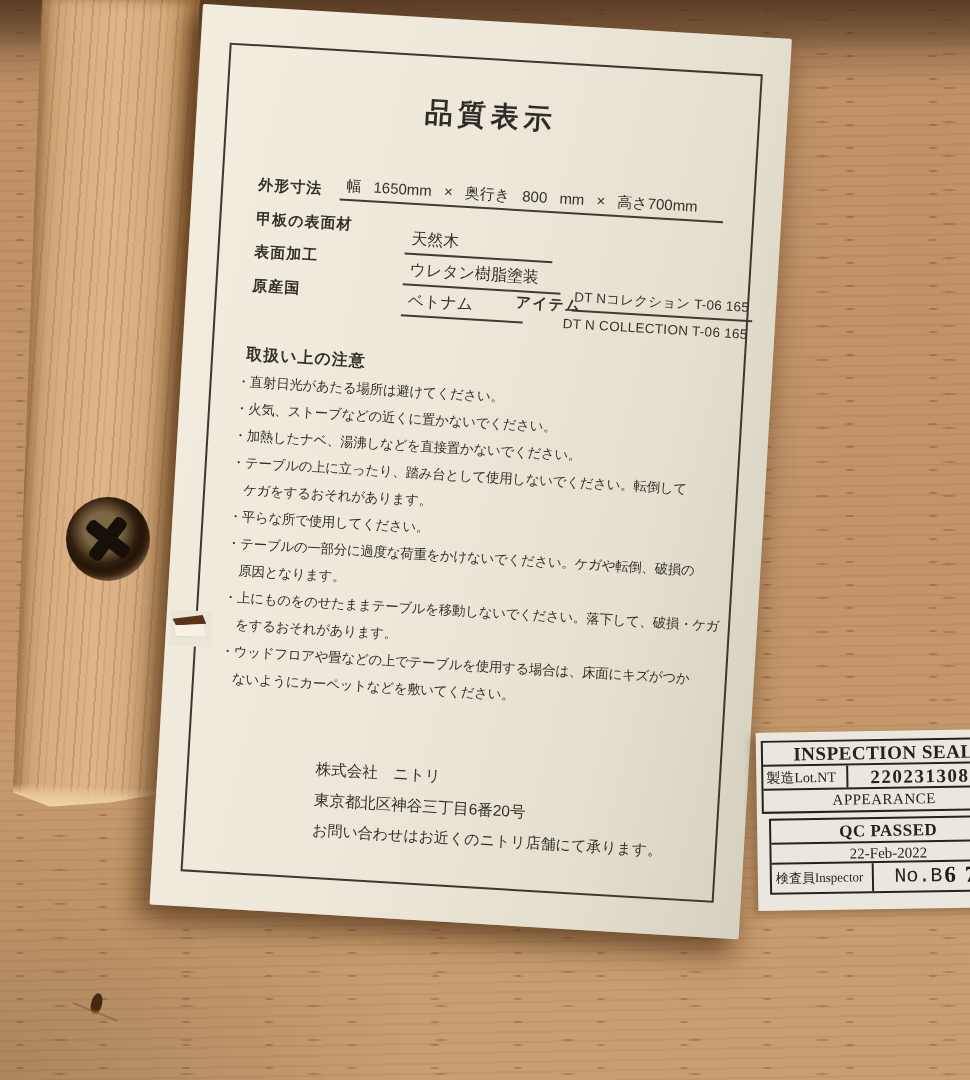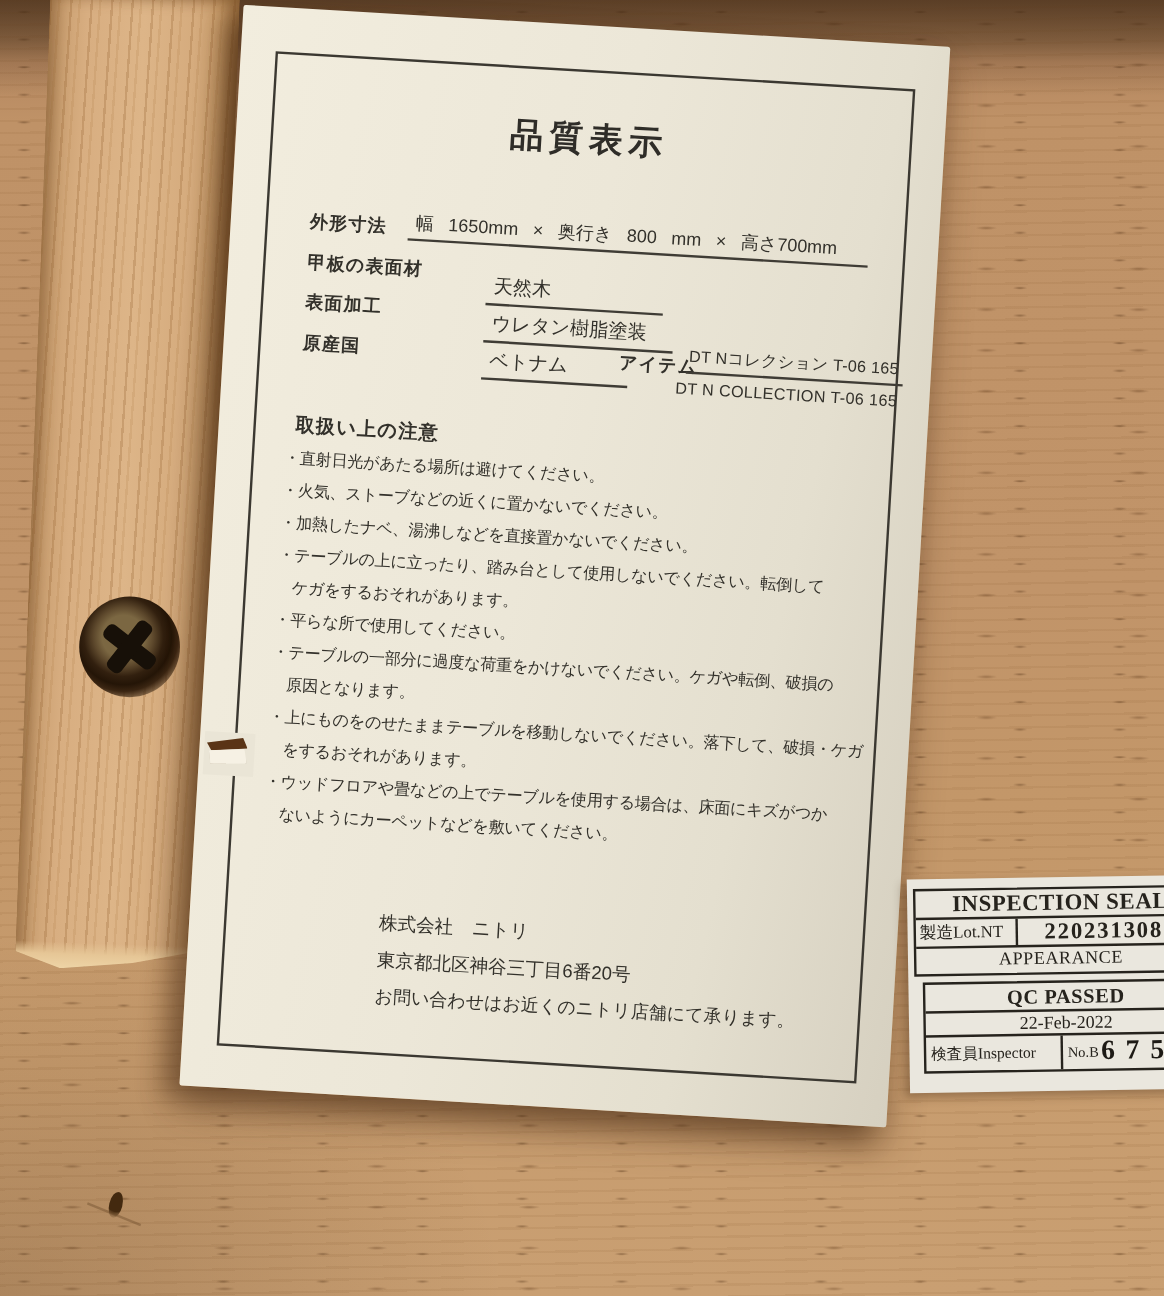--- a/index.html
+++ b/index.html
@@ -85,21 +85,21 @@
   .seal-title{height:24px;border-bottom:2px solid #26231d;font-size:19px;font-weight:700;
     letter-spacing:0.5px;text-align:center;line-height:24px;white-space:nowrap;}
   .seal-lot{display:flex;height:24px;border-bottom:2px solid #26231d;}
   .seal-lot-label{width:80px;border-right:2px solid #26231d;font-size:14px;line-height:24px;padding-left:3px;white-space:nowrap;}
   .seal-lot-value{flex:1;font-size:19px;font-weight:700;line-height:23px;letter-spacing:1.5px;padding-left:22px;white-space:nowrap;}
   .seal-appearance{height:21px;font-size:15px;line-height:21px;text-align:center;letter-spacing:0.5px;}
   .seal-qc{height:24px;border-bottom:2px solid #26231d;font-size:17px;font-weight:700;line-height:24px;text-align:center;letter-spacing:0.5px;}
   .seal-date{height:20px;border-bottom:2px solid #26231d;font-size:15px;line-height:20px;text-align:center;}
   .seal-inspector{display:flex;height:28px;}
   .seal-insp-label{width:108px;border-right:2px solid #26231d;font-size:13px;line-height:28px;padding-left:4px;white-space:nowrap;}
-  .seal-insp-no{font-size:12px;line-height:28px;padding-left:4px;white-space:nowrap;}
+  .seal-insp-no{font-size:20px;line-height:28px;padding-left:20px;white-space:nowrap;font-family:Liberation Mono, monospace;}
   .seal-insp-digits{font-size:23px;font-weight:700;line-height:26px;letter-spacing:9px;padding-left:2px;color:#1d1a15;white-space:nowrap;}
   
   .knot{position:absolute;left:91px;top:993px;width:11px;height:22px;border-radius:50%;
     background:radial-gradient(circle at 50% 40%, #43290f 0 55%, rgba(67,41,15,0.4) 75%, rgba(67,41,15,0) 100%);
     transform:rotate(14deg);}
   .knot::after{content:"";position:absolute;left:-18px;top:18px;width:48px;height:2px;
     background:rgba(80,50,20,0.30);transform:rotate(8deg);}
 </style>
 </head>
 <body>

